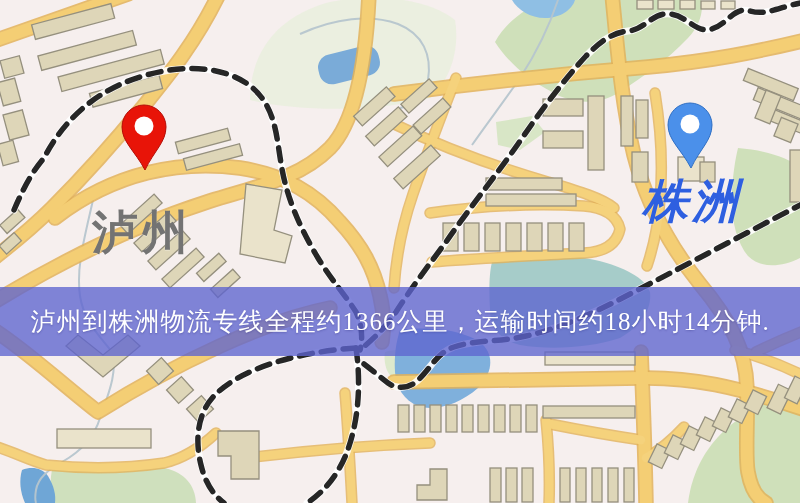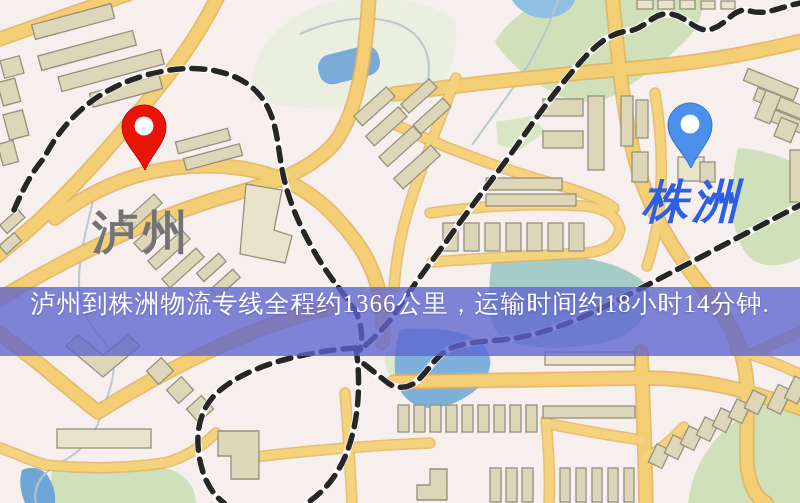--- a/index.html
+++ b/index.html
@@ -18,21 +18,21 @@
   .rail-dash use{stroke:#262626;stroke-width:5.5;fill:none;stroke-linecap:round;stroke-dasharray:13 9;}
   
   .bld{fill:#ded6b8;stroke:#95907e;stroke-width:1.3;}
   .bld-light{fill:#eae3cb;stroke:#95907e;stroke-width:1.3;}
   
   .stream{stroke:#b6c5ce;stroke-width:2;fill:none;opacity:.95;}
 
   .banner{
     position:absolute;left:0;top:287px;width:800px;height:69px;
     background:rgba(94,100,207,0.78);
-    display:flex;justify-content:center;
+    display:flex;align-items:center;justify-content:center;
   }
   .banner-text{
     color:#ffffff;font-size:25px;letter-spacing:1px;white-space:nowrap;
     font-family:"Liberation Serif", serif;
     text-shadow:0 1px 2px rgba(40,40,120,0.35);
   }
   .pin{position:absolute;width:50px;height:72px;}
   .pin svg{display:block;}
   .pin-origin{left:119px;top:101px;}
   .pin-dest{left:665px;top:99px;}

